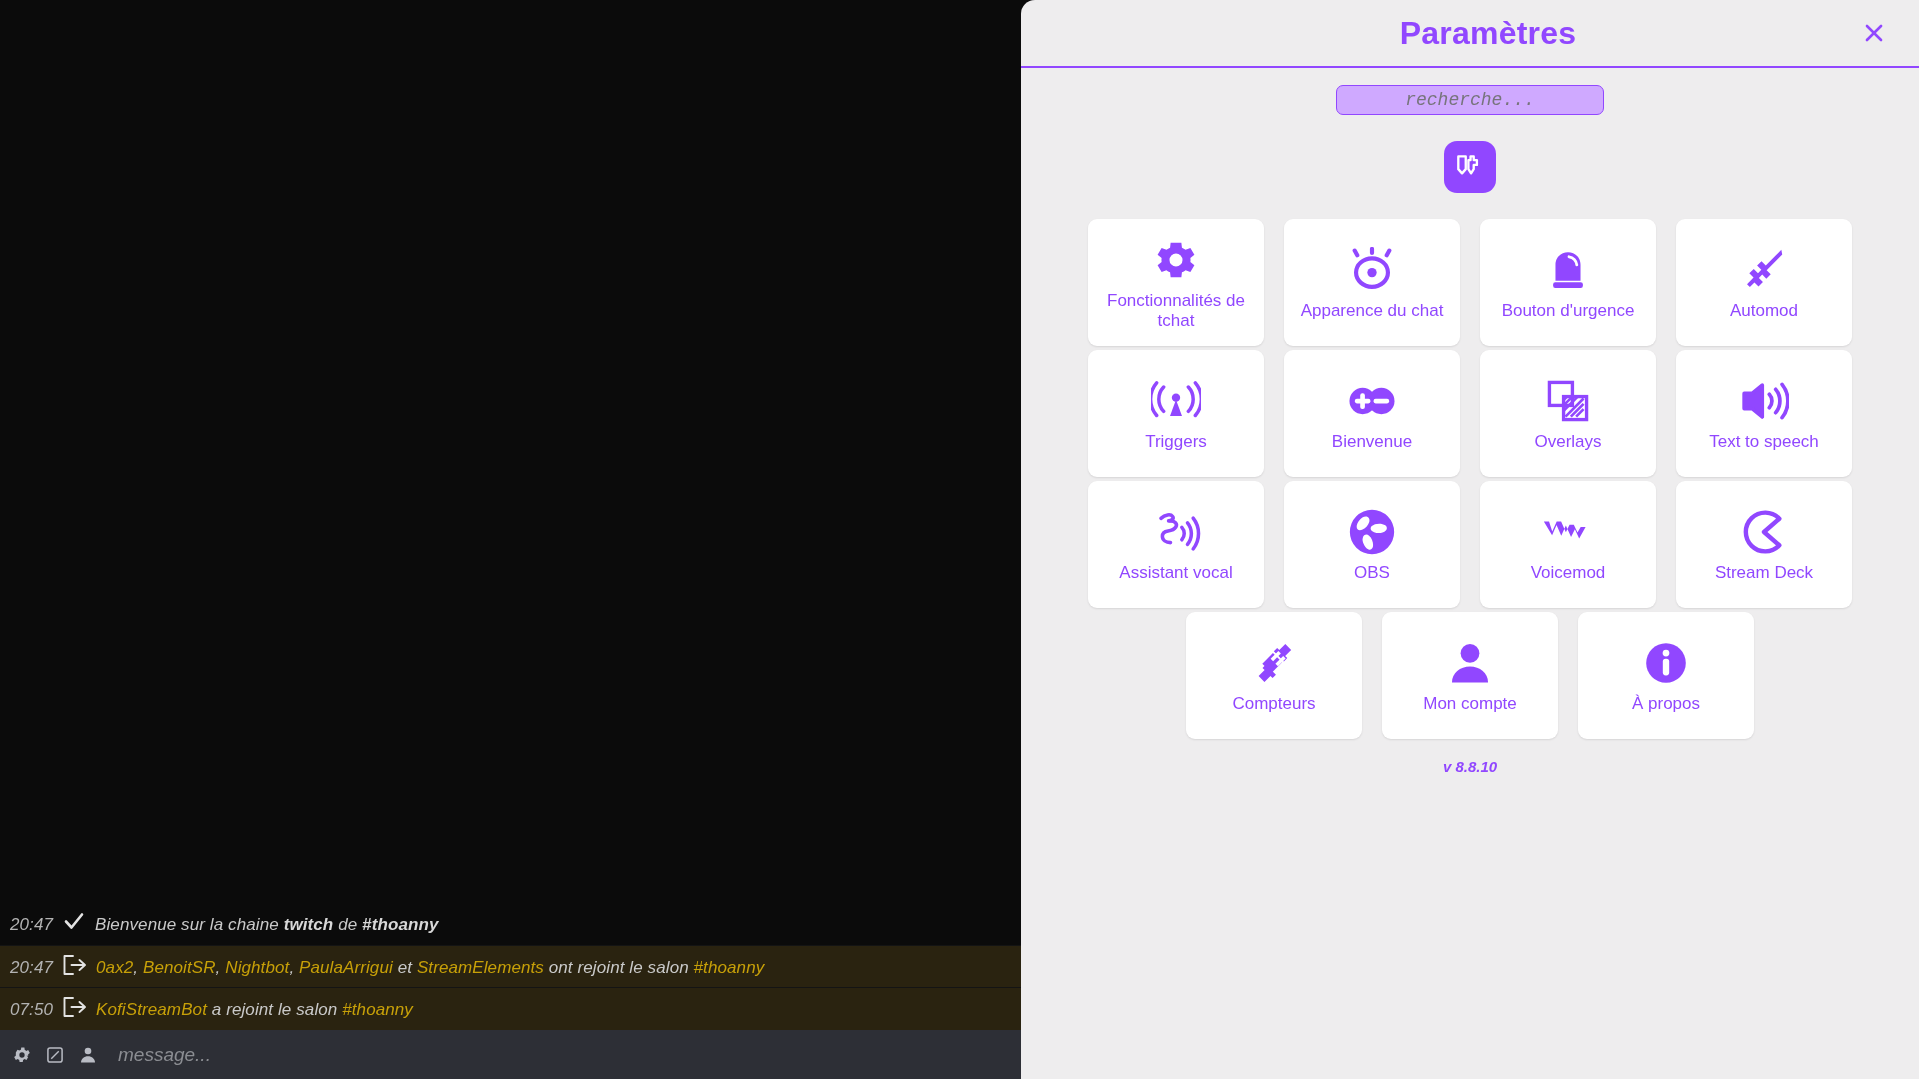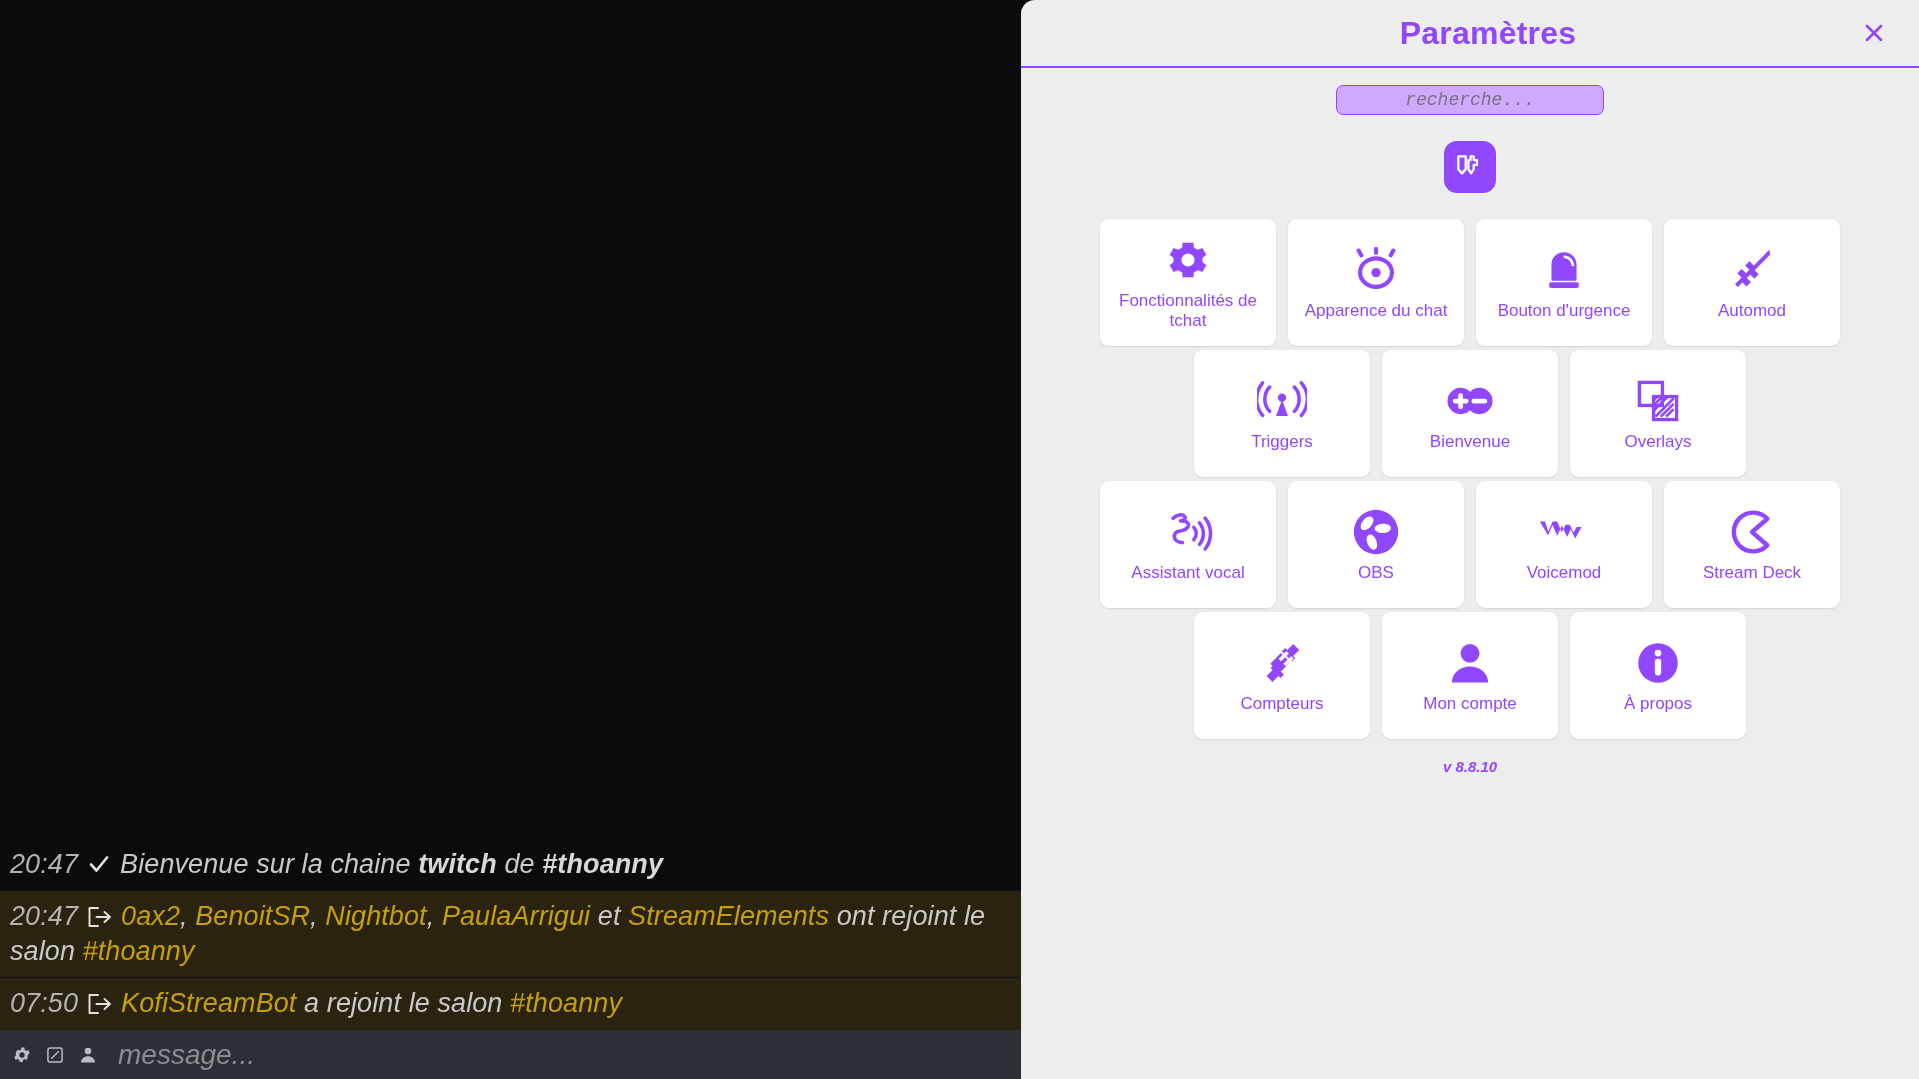--- a/index.html
+++ b/index.html
@@ -18,21 +18,21 @@
     width: 1021px; height: 1079px;
     background: #0b0b0b;
   }
   #chat-messages {
     position: absolute; left: 0; bottom: 49px; width: 1021px;
   }
   .chat-msg {
     padding: 8px 10px 9px 10px;
     font-family: "Liberation Sans", sans-serif;
     font-style: italic;
-    font-size: 27px;
+    font-size: 17px;
     line-height: 1.28;
     color: #c9c9c9;
     letter-spacing: 0.1px;
   }
   .chat-msg.system { background: #0b0b0b; }
   .chat-msg.join   { background: #2a2310; }
   .chat-msg + .chat-msg { border-top: 1px solid #141414; }
   .msg-time { color: #b3b3b3; font-style: italic; margin-right: 9px; }
   .msg-ico {
     display: inline-block; vertical-align: -3px;
@@ -50,21 +50,21 @@
     background: #2d2f36;
     display: flex; align-items: center;
     padding: 0 12px;
     gap: 13px;
   }
   #chat-input-bar .bar-ico { width: 20px; height: 20px; color: #b9bcc4; flex: 0 0 auto; }
   #chat-input-bar .bar-ico svg { display: block; width: 20px; height: 20px; }
   #chat-text-input {
     flex: 1 1 auto; border: none; outline: none; background: transparent;
     font-family: "Liberation Sans", sans-serif;
-    font-style: italic; font-size: 28px; color: #fde047;
+    font-style: italic; font-size: 19px; color: #fde047;
     padding-left: 7px;
   }
   #chat-text-input::placeholder { color: #8b8d92; font-style: italic; }
 
   
   #settings-panel {
     position: absolute; left: 1021px; top: 0;
     width: 898px; height: 1079px;
     background: #eeedee;
     border-top-left-radius: 14px;
@@ -110,21 +110,21 @@
     width: 52px; height: 52px; border-radius: 13px;
     background: #9147ff;
     display: flex; align-items: center; justify-content: center;
     color: #ffffff;
   }
   #brand-icon svg { width: 34px; height: 34px; display: block; }
 
   #tiles-wrap { margin-top: 26px; }
   .tile-row {
     display: flex; justify-content: center;
-    gap: 12px;
+    gap: 20px;
     margin-bottom: 4px;
   }
   .tile {
     width: 176px; height: 127px;
     background: #ffffff;
     border-radius: 9px;
     box-shadow: 0 1px 2px rgba(0,0,0,0.10);
     display: flex; flex-direction: column;
     align-items: center; justify-content: center;
     cursor: pointer;
@@ -285,20 +285,29 @@
           <div class="tile">
             <div class="tile-icon">
               <svg width="46" height="46" viewBox="0 0 26 26" fill="none" stroke="currentColor" stroke-width="1.9">
                 <rect x="2.5" y="2.5" width="13" height="13"></rect>
                 <rect x="10.5" y="10.5" width="13" height="13"></rect>
                 <path d="M10.8 15.2 15.2 10.8M10.8 12.2 12.2 10.8M10.8 18.2 18.2 10.8M11.6 21.8 21.8 11.6M14.6 21.8 21.8 14.6M17.6 21.8 21.8 17.6" stroke-width="1.5"></path>
               </svg>
             </div>
             <div class="tile-label">Overlays</div>
           </div>
+          <div class="tile">
+            <div class="tile-icon">
+              <svg width="50" height="46" viewBox="0 0 28 26" fill="none" stroke="currentColor" stroke-width="2.1" stroke-linecap="round">
+                <path d="M13 4 7.3 8.7H2.8v8.6h4.5L13 22z" fill="currentColor" stroke-linejoin="round"></path>
+                <path d="M17 9.2a5.6 5.6 0 0 1 0 7.6M20.6 6.4a10.3 10.3 0 0 1 0 13.2M24.2 3.6a15 15 0 0 1 0 18.8"></path>
+              </svg>
+            </div>
+            <div class="tile-label">Text to speech</div>
+          </div>
         </div>
         <div class="tile-row">
           <div class="tile">
             <div class="tile-icon">
               <svg width="50" height="46" viewBox="0 0 28 26" fill="none" stroke="currentColor" stroke-width="2" stroke-linecap="round" stroke-linejoin="round">
                 <path d="M5.5 5.3c2.3-2.2 5.5-2.6 6.6-1.1.9 1.2-.6 2.4-2.3 2.5"></path>
                 <path d="M10.6 6.8c2.8-.2 4.4 1.6 3.3 3.4-.8 1.3-2.8 2-4.4 2.2-1.9.3-3.2 1.3-3.2 3 0 2.2 2.1 3.6 4.6 3.6"></path>
                 <path d="M17.3 10.4a5.2 5.2 0 0 1 0 7M20.5 7.8a9.6 9.6 0 0 1 0 12.2M23.7 5.2a14 14 0 0 1 0 17.4"></path>
               </svg>
             </div>

